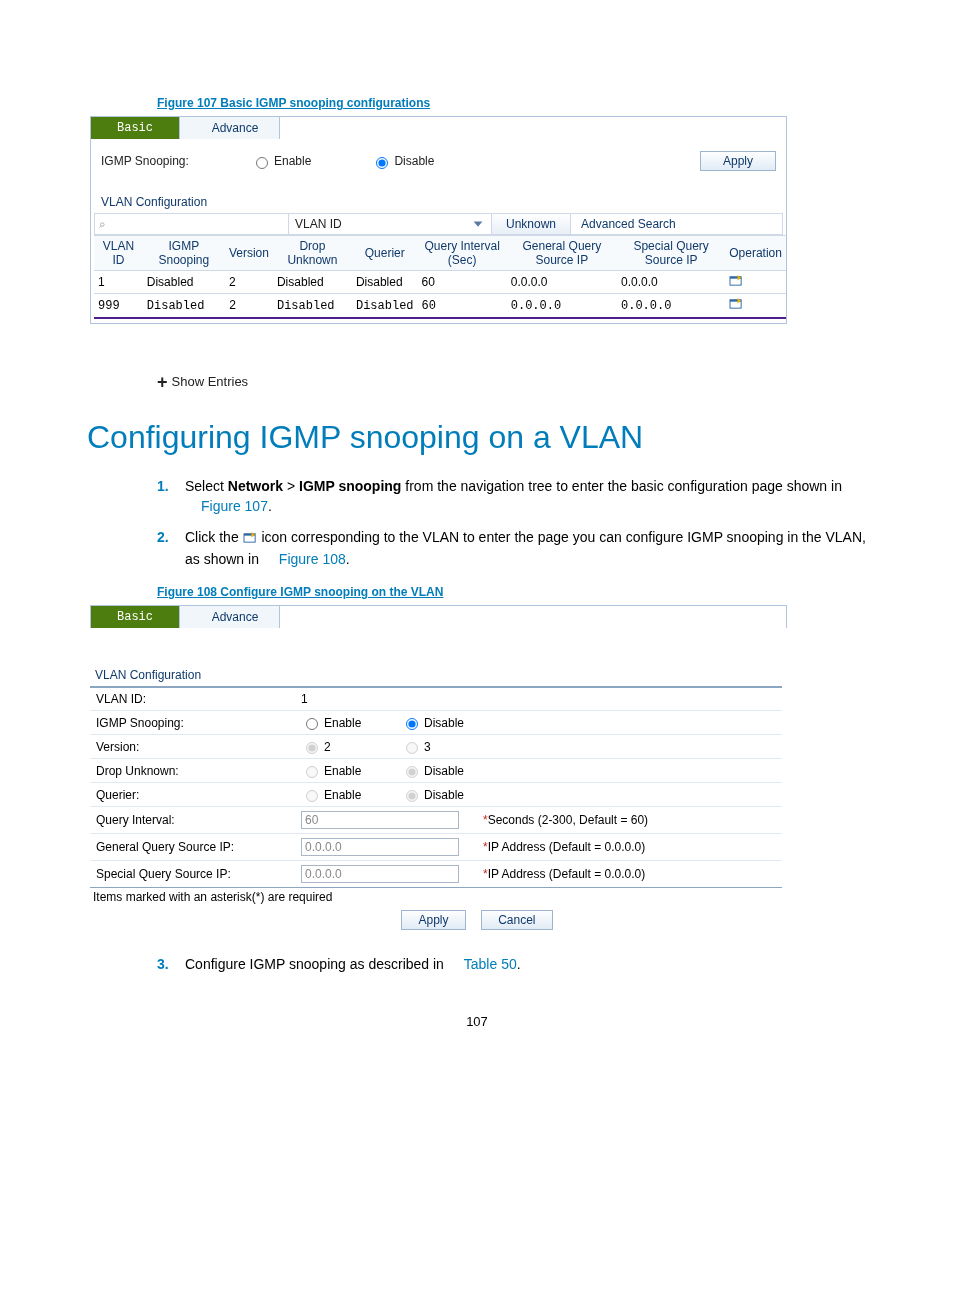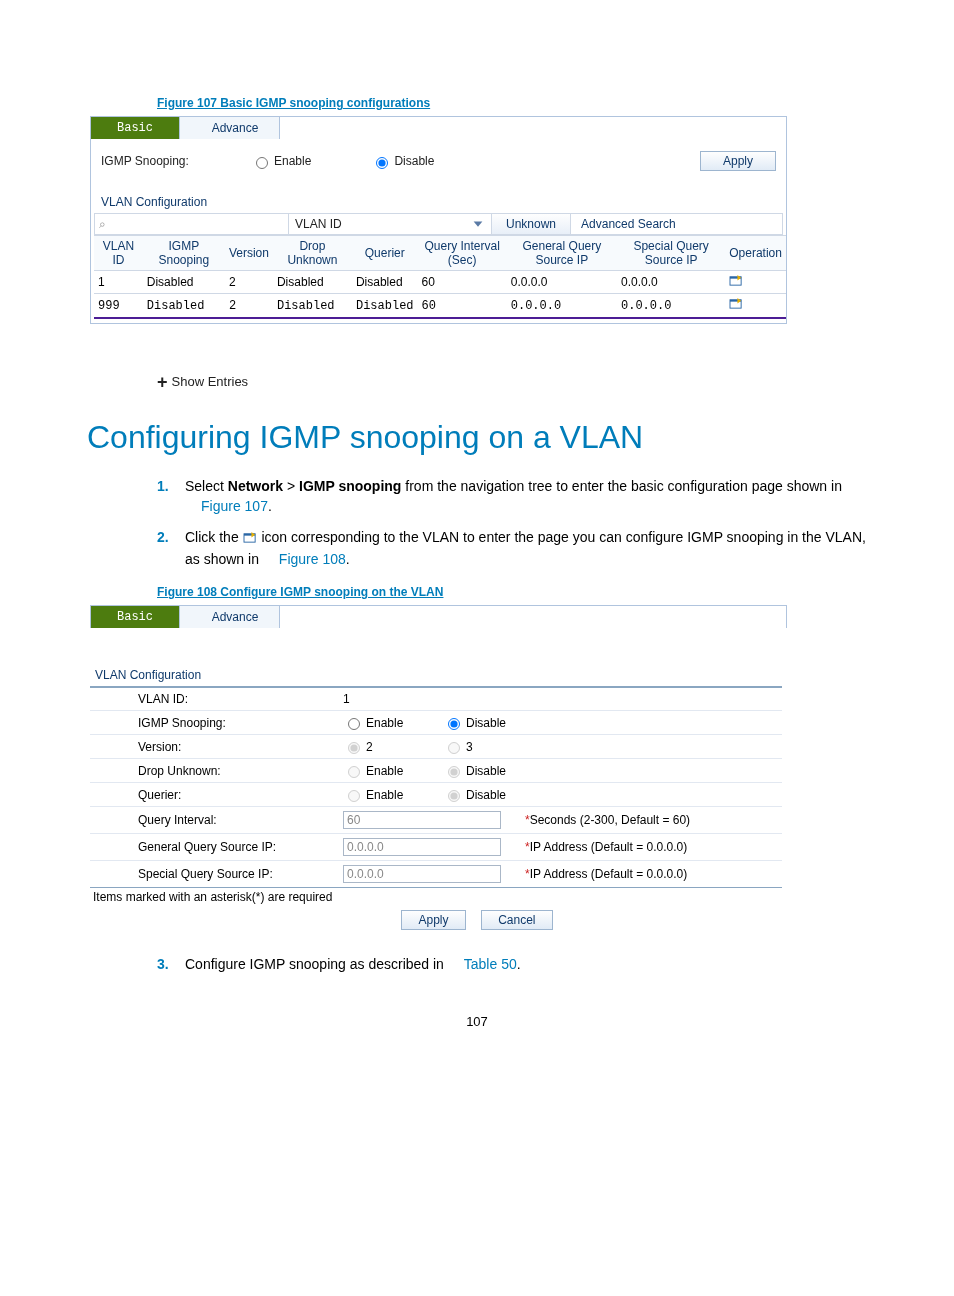--- a/index.html
+++ b/index.html
@@ -182,21 +182,21 @@
     font-size: 12px;
     border-top: 2px solid #8aa6c1;
   }
   .form-row {
     display: flex;
     align-items: center;
     border-bottom: 1px solid #e2e8f1;
     padding: 4px 6px;
   }
   .form-row:last-of-type { border-bottom: 1px solid #8aa6c1; }
-  .form-row .fl { width: 205px; margin-left: 42px; }
+  .form-row .fl { width: 205px; }
   .form-row .fc { width: 100px; display:flex; align-items:center; gap:3px;}
   .form-row .fc2 { display:flex; align-items:center; gap:3px;}
   .form-row input.txt {
     width: 150px;
     font-size: 12px;
     padding: 1px 3px;
     border: 1px solid #aab7c7;
     color: #888;
   }
   .note { margin-left: 24px; }

